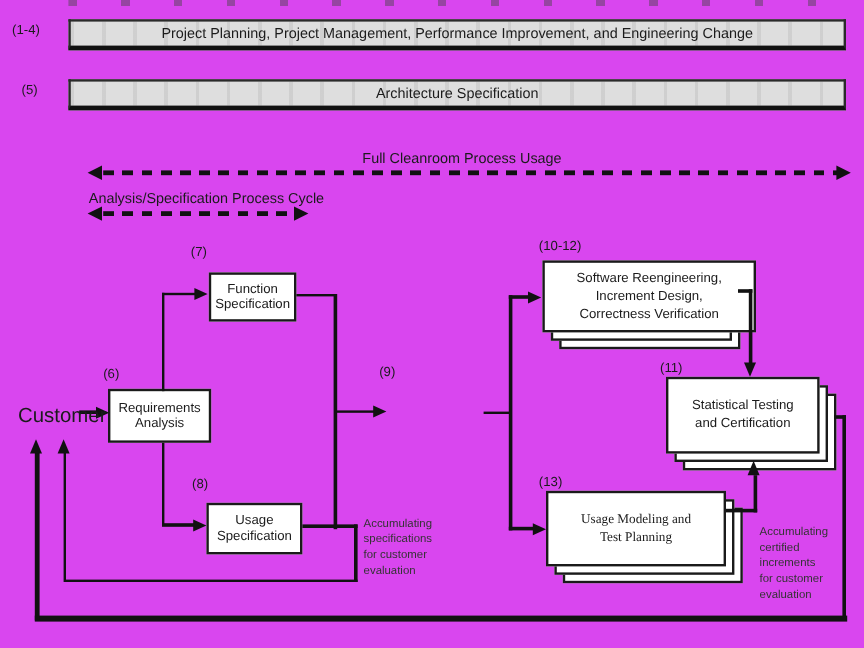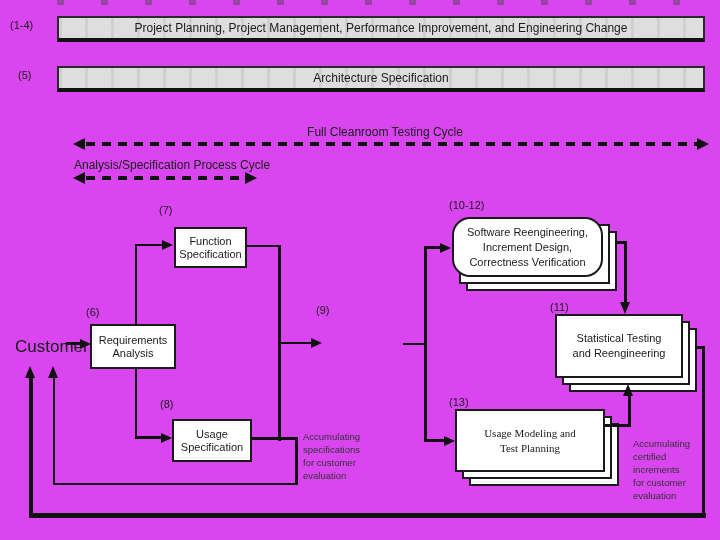--- a/index.html
+++ b/index.html
@@ -41,21 +41,21 @@
 
   <div class="num" style="left:10px;top:19px;">(1-4)</div>
   <div class="bar" style="top:16px;">
     <span>Project Planning, Project Management, Performance Improvement, and Engineering Change</span>
   </div>
   <div class="num" style="left:18px;top:69px;">(5)</div>
   <div class="bar" style="top:66px;">
     <span>Architecture Specification</span>
   </div>
 
-  <div class="cyclbl" style="left:235px;width:300px;top:125px;text-align:center;">Full Cleanroom Testing Cycle</div>
+  <div class="cyclbl" style="left:235px;width:300px;top:125px;text-align:center;">Full Cleanroom Process Usage</div>
   <div class="arr arr-l" style="left:73px;top:138px;"></div>
   <div class="dash" style="left:86px;top:142px;width:612px;"></div>
   <div class="arr arr-re" style="left:697px;top:138px;"></div>
 
   <div class="cyclbl" style="left:74px;top:158px;">Analysis/Specification Process Cycle</div>
   <div class="arr arr-l" style="left:73px;top:172px;"></div>
   <div class="dash" style="left:86px;top:176px;width:160px;"></div>
   <div class="arr arr-re" style="left:245px;top:172px;"></div>
 
   <div class="num" style="left:15px;top:337px;font-size:17px;">Customer</div>
@@ -79,34 +79,34 @@
     <div>Usage</div>
     <div>Specification</div>
   </div>
 
   <div class="num" style="left:316px;top:304px;">(9)</div>
 
   <div class="num" style="left:449px;top:199px;">(10-12)</div>
   <div class="stack" style="left:452px;top:217px;width:165px;height:74px;">
     <div class="layer" style="left:14px;top:14px;width:151px;height:60px;"></div>
     <div class="layer" style="left:7px;top:7px;width:151px;height:60px;"></div>
-    <div class="layer main" style="left:0;top:0;width:151px;height:60px;border-radius:18px;">
+    <div class="layer main" style="left:0;top:0;width:178px;height:60px;">
       <div>Software Reengineering,</div>
       <div>Increment Design,</div>
       <div>Correctness Verification</div>
     </div>
   </div>
 
   <div class="num" style="left:550px;top:301px;">(11)</div>
   <div class="stack" style="left:555px;top:314px;width:142px;height:78px;">
     <div class="layer" style="left:14px;top:14px;width:128px;height:64px;"></div>
     <div class="layer" style="left:7px;top:7px;width:128px;height:64px;"></div>
     <div class="layer main" style="left:0;top:0;width:128px;height:64px;">
       <div>Statistical Testing</div>
-      <div>and Reengineering</div>
+      <div>and Certification</div>
     </div>
   </div>
 
   <div class="num" style="left:449px;top:396px;">(13)</div>
   <div class="stack" style="left:455px;top:409px;width:164px;height:77px;">
     <div class="layer" style="left:14px;top:14px;width:150px;height:63px;"></div>
     <div class="layer" style="left:7px;top:7px;width:150px;height:63px;"></div>
     <div class="layer main" style="left:0;top:0;width:150px;height:63px;font-family:Liberation Serif, serif;">
       <div>Usage Modeling and</div>
       <div>Test Planning</div>

